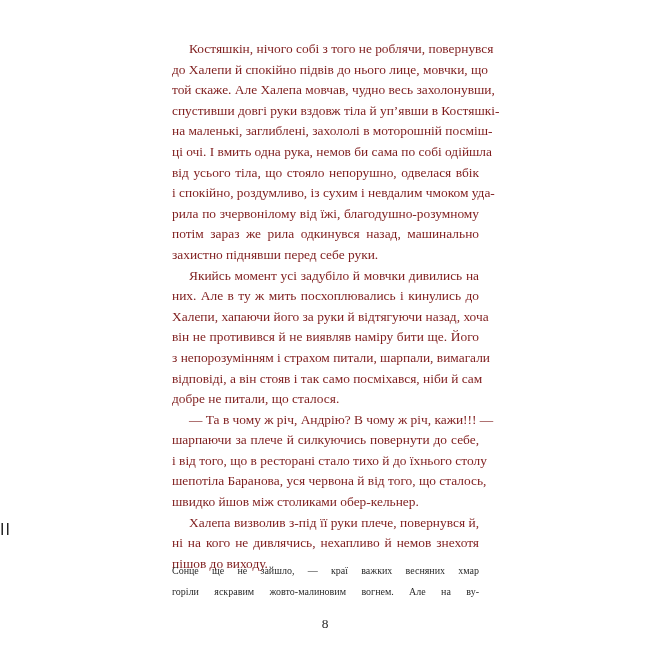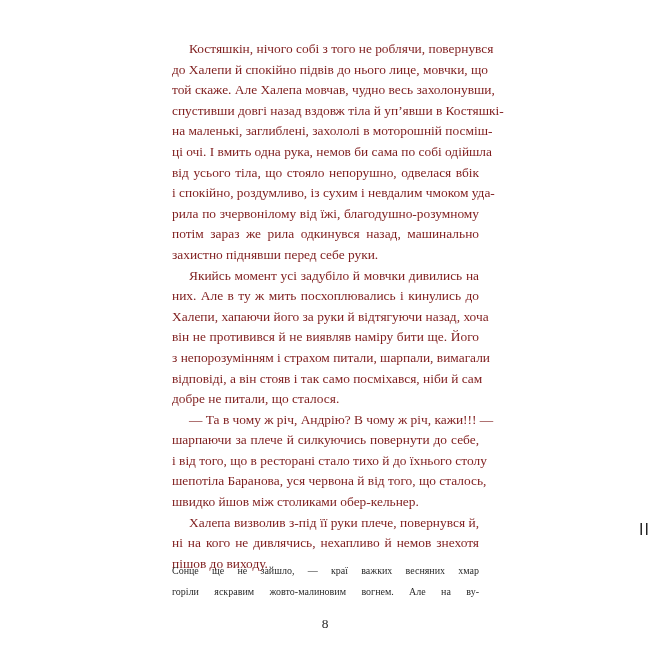--- a/index.html
+++ b/index.html
@@ -6,21 +6,21 @@
   body { width:650px; height:650px; position:relative; overflow:hidden; }
   .page {
     position:absolute; left:172px; top:39px; width:307px;
     font-family: Liberation Serif, serif;
     font-size:13.4px; line-height:20.6px; color:#7f1d1d;
     text-align:justify;
   }
   .line { display:block; text-align:justify; text-align-last:justify; white-space:nowrap; }
   .line.last { text-align-last:left; }
   .heading {
-    position:absolute; left:0; width:650px; top:521px; text-align:right;
+    position:absolute; left:0; width:650px; top:521px; text-align:left;
     font-family: "Liberation Sans", "DejaVu Sans", sans-serif;
     font-size:16px; color:#222; letter-spacing:1px;
   }
   .page2 {
     position:absolute; left:172px; top:561px; width:307px;
     font-family: "Liberation Serif", "DejaVu Serif", serif;
     font-size:10px; line-height:20.6px; color:#2a2a2a;
   }
   .pagenum {
     position:absolute; left:0; width:650px; top:616px; text-align:center;
@@ -31,21 +31,21 @@
   .para .line:first-child { padding-left:17px; }
 </style>
 </head>
 <body>
 
 <div class="page">
   <div class="para">
     <span class="line">Костяшкін, нічого собі з того не роблячи, повернувся</span>
     <span class="line">до Халепи й спокійно підвів до нього лице, мовчки, що</span>
     <span class="line">той скаже. Але Халепа мовчав, чудно весь захолонувши,</span>
-    <span class="line">спустивши довгі назад вздовж тіла й уп’явши в Костяшкі-</span>
+    <span class="line">спустивши довгі руки вздовж тіла й уп’явши в Костяшкі-</span>
     <span class="line">на маленькі, заглиблені, захололі в моторошній посміш-</span>
     <span class="line">ці очі. І вмить одна рука, немов би сама по собі одійшла</span>
     <span class="line">від усього тіла, що стояло непорушно, одвелася вбік</span>
     <span class="line">і спокійно, роздумливо, із сухим і невдалим чмоком уда-</span>
     <span class="line">рила по зчервонілому від їжі, благодушно-розумному</span>
     <span class="line">потім зараз же рила одкинувся назад, машинально</span>
     <span class="line last">захистно піднявши перед себе руки.</span>
   </div>
   <div class="para">
     <span class="line">Якийсь момент усі задубіло й мовчки дивились на</span>

